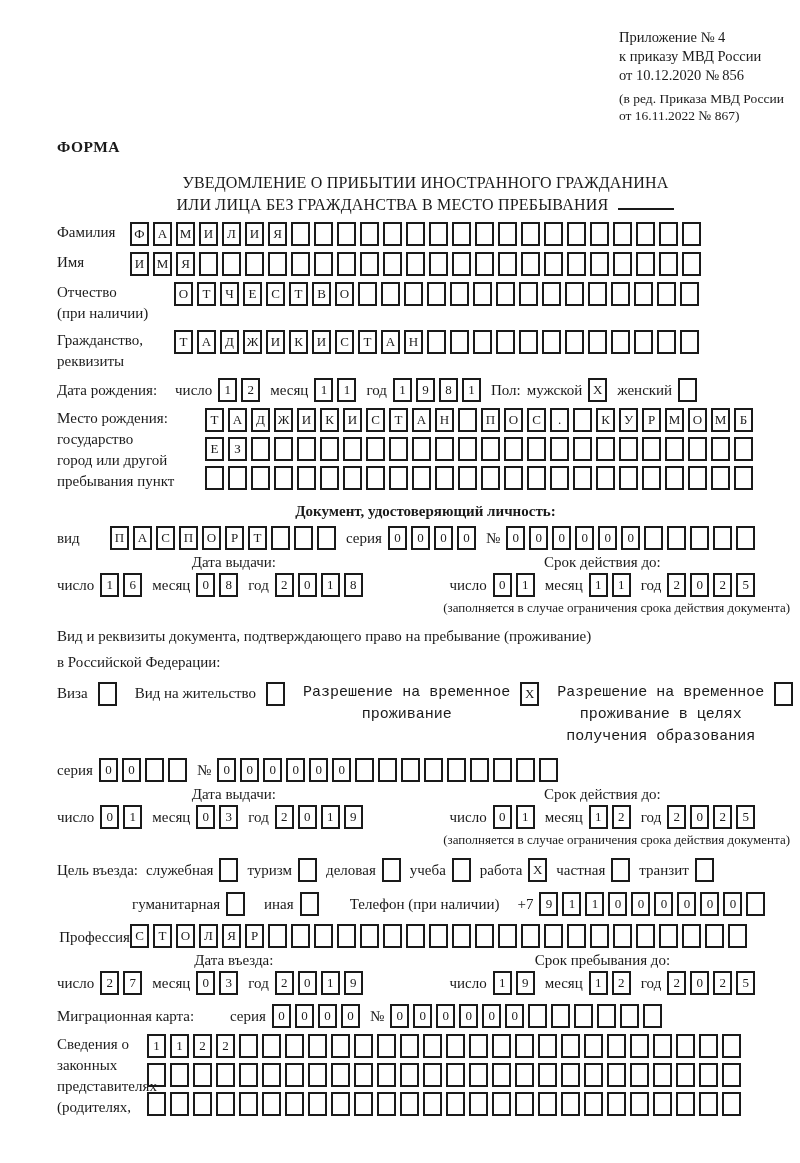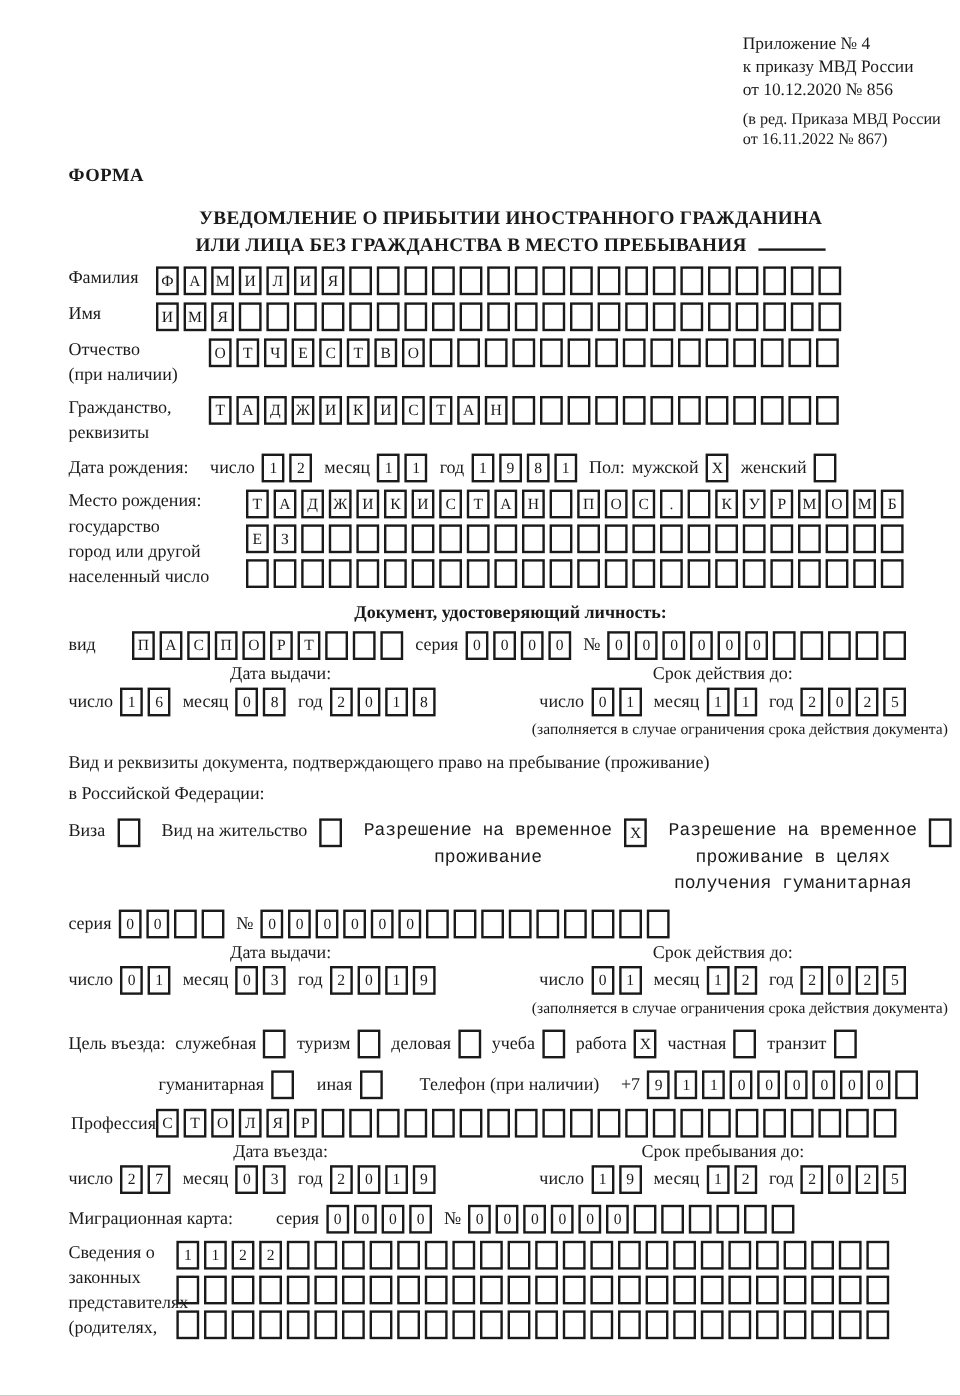--- a/index.html
+++ b/index.html
@@ -6,21 +6,21 @@
   * { margin:0; padding:0; box-sizing:border-box; }
   body { background:#888; font-family:"Liberation Serif","DejaVu Serif",serif; color:var(--ink); }
   .page { width:800px; height:1163px; background:var(--paper); margin:0 auto; padding:28px 6px 10px 57px; overflow:hidden; position:relative; }
 
   
   .appendix { margin-left:562px; font-size:14.5px; line-height:19px; }
   .appendix .rev { font-size:13.5px; line-height:17px; margin-top:5px; }
   .forma { margin-top:14px; margin-right:38px; font-weight:bold; font-size:15.5px; letter-spacing:.5px; }
 
   
-  .title { text-align:center; font-weight:bold; font-size:16px; line-height:22px; margin-top:16px; letter-spacing:.2px; }
+  .title { text-align:center; font-weight:normal; font-size:16px; line-height:22px; margin-top:16px; letter-spacing:.2px; }
   .title-blank { display:inline-block; width:56px; border-bottom:2px solid var(--ink); height:14px; margin-left:10px; }
 
   .sec-heading { margin-top:20px; font-weight:bold; font-size:15px; letter-spacing:.35px; white-space:nowrap; }
 
   
   .frow { display:flex; align-items:flex-start; margin-top:6px; }
   .flabel { font-size:15px; line-height:21px; flex:none; }
   .w73 { width:73px; } .w117 { width:117px; } .w148 { width:148px; } .w90 { width:90px; }
   .flabel-inline { font-size:15px; flex:none; margin-right:8px; }
 
@@ -237,21 +237,21 @@
     <span class="boxes">
         <span class="cell"></span>
       </span>
   </div>
 
   <div class="frow">
     <div class="flabel w148">
       <div>Место рождения:</div>
       <div>государство</div>
       <div>город или другой</div>
-      <div>населенный число</div>
+      <div>пребывания пункт</div>
     </div>
     <div class="boxcol">
       <div class="boxes">
           <span class="cell">Т</span>
           <span class="cell">А</span>
           <span class="cell">Д</span>
           <span class="cell">Ж</span>
           <span class="cell">И</span>
           <span class="cell">К</span>
           <span class="cell">И</span>
@@ -436,21 +436,21 @@
         <span>проживание</span>
       </span>
       <span class="boxes">
           <span class="cell">X</span>
         </span>
     </div>
     <div class="res-opt">
       <span class="res-lines">
         <span>Разрешение на временное</span>
         <span>проживание в целях</span>
-        <span>получения гуманитарная</span>
+        <span>получения образования</span>
       </span>
       <span class="boxes">
           <span class="cell"></span>
         </span>
     </div>
   </div>
 
   <div class="frow inline-row" style="margin-top:10px;">
     <span class="dl first">серия</span>
     <span class="boxes">

